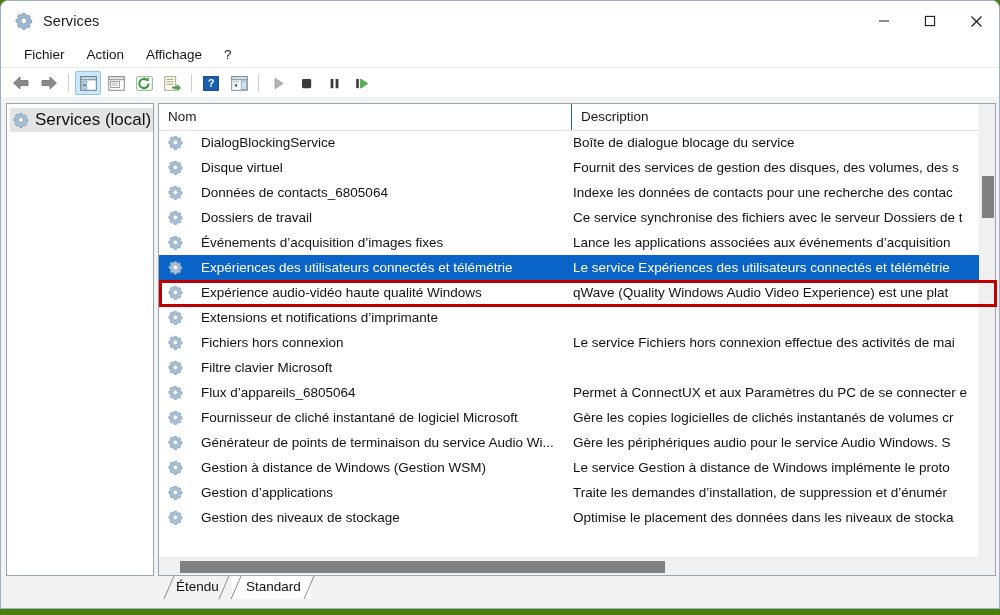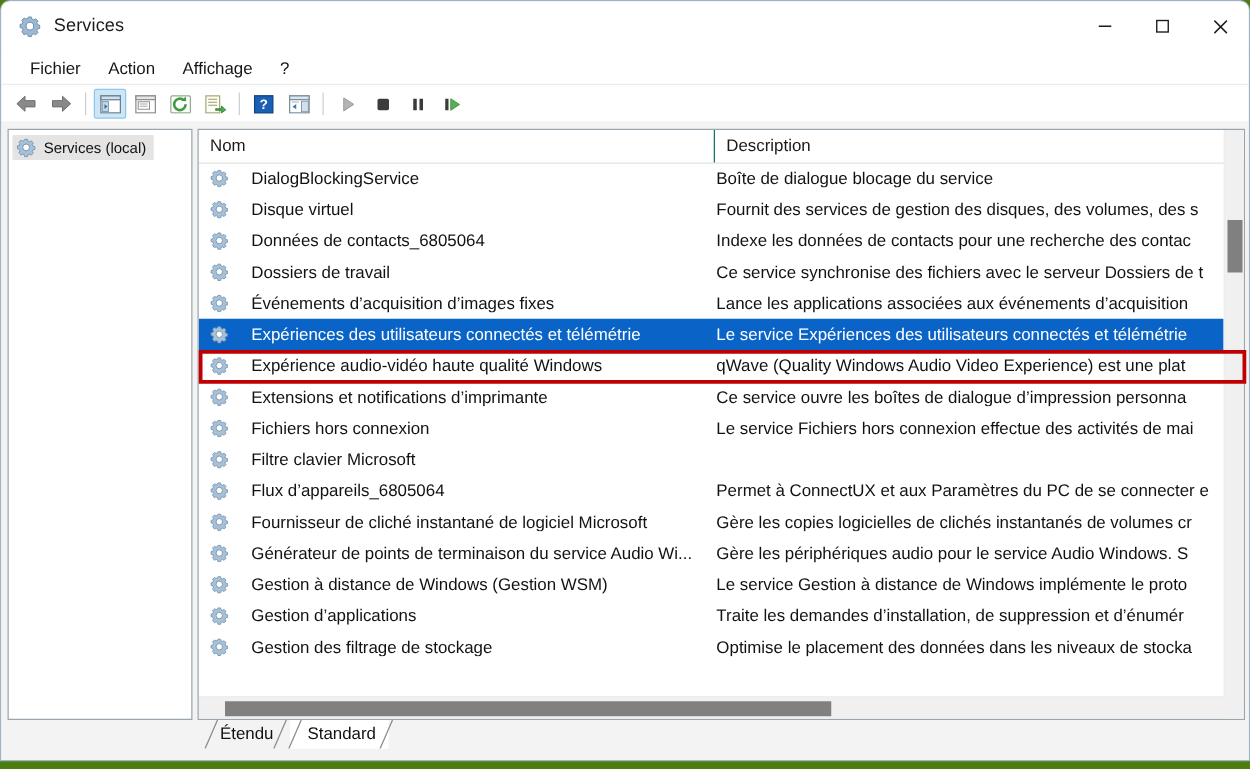--- a/index.html
+++ b/index.html
@@ -128,21 +128,21 @@
   #tree-node {
     display: flex;
     align-items: center;
     margin: 4px 3px 0 3px;
     padding: 2px 6px 2px 3px;
     background: #e4e4e4;
     width: fit-content;
     border-radius: 1px;
   }
   #tree-node span.lbl {
-    font-size: 12px;
+    font-size: 17px;
     color: #111111;
     margin-left: 6px;
     white-space: nowrap;
   }
 
   
   #list-pane {
     position: absolute;
     left: 157px; top: 6px;
     width: 838px;
@@ -560,21 +560,20 @@
             <div class="row">
               <div class="cell-name">
                 <svg width="15" height="15" viewBox="0 0 18 18">
                   <g fill="#a9c1d6" stroke="#7294b2" stroke-width="0.8">
                     <path d="M7.6 1.6h2.6l.35 1.7 1.5.62 1.45-.92 1.85 1.85-.92 1.45.62 1.5 1.7.35v2.6l-1.7.35-.62 1.5.92 1.45-1.85 1.85-1.45-.92-1.5.62-.35 1.7H7.6l-.35-1.7-1.5-.62-1.45.92L2.45 13.4l.92-1.45-.62-1.5-1.7-.35V7.5l1.7-.35.62-1.5-.92-1.45L4.3 2.35l1.45.92 1.5-.62z"></path>
                   </g>
                   <circle cx="8.9" cy="8.9" r="3.1" fill="#ffffff" stroke="#7294b2" stroke-width="0.9"></circle>
                 </svg>
                 <span class="nm">Extensions et notifications d’imprimante</span>
               </div>
-              <div class="cell-desc">Ce service ouvre les boîtes de dialogue d’impression personna</div>
             </div>
             <div class="row">
               <div class="cell-name">
                 <svg width="15" height="15" viewBox="0 0 18 18">
                   <g fill="#a9c1d6" stroke="#7294b2" stroke-width="0.8">
                     <path d="M7.6 1.6h2.6l.35 1.7 1.5.62 1.45-.92 1.85 1.85-.92 1.45.62 1.5 1.7.35v2.6l-1.7.35-.62 1.5.92 1.45-1.85 1.85-1.45-.92-1.5.62-.35 1.7H7.6l-.35-1.7-1.5-.62-1.45.92L2.45 13.4l.92-1.45-.62-1.5-1.7-.35V7.5l1.7-.35.62-1.5-.92-1.45L4.3 2.35l1.45.92 1.5-.62z"></path>
                   </g>
                   <circle cx="8.9" cy="8.9" r="3.1" fill="#ffffff" stroke="#7294b2" stroke-width="0.9"></circle>
                 </svg>
                 <span class="nm">Fichiers hors connexion</span>
@@ -653,21 +652,21 @@
               <div class="cell-desc">Traite les demandes d’installation, de suppression et d’énumér</div>
             </div>
             <div class="row">
               <div class="cell-name">
                 <svg width="15" height="15" viewBox="0 0 18 18">
                   <g fill="#a9c1d6" stroke="#7294b2" stroke-width="0.8">
                     <path d="M7.6 1.6h2.6l.35 1.7 1.5.62 1.45-.92 1.85 1.85-.92 1.45.62 1.5 1.7.35v2.6l-1.7.35-.62 1.5.92 1.45-1.85 1.85-1.45-.92-1.5.62-.35 1.7H7.6l-.35-1.7-1.5-.62-1.45.92L2.45 13.4l.92-1.45-.62-1.5-1.7-.35V7.5l1.7-.35.62-1.5-.92-1.45L4.3 2.35l1.45.92 1.5-.62z"></path>
                   </g>
                   <circle cx="8.9" cy="8.9" r="3.1" fill="#ffffff" stroke="#7294b2" stroke-width="0.9"></circle>
                 </svg>
-                <span class="nm">Gestion des filtrage de stockage</span>
+                <span class="nm">Gestion des niveaux de stockage</span>
               </div>
               <div class="cell-desc">Optimise le placement des données dans les niveaux de stocka</div>
             </div>
           </div>
 
         <div id="vscroll">
           <div id="vthumb"></div>
         </div>
         <div id="hscroll">
           <div id="hthumb"></div>

